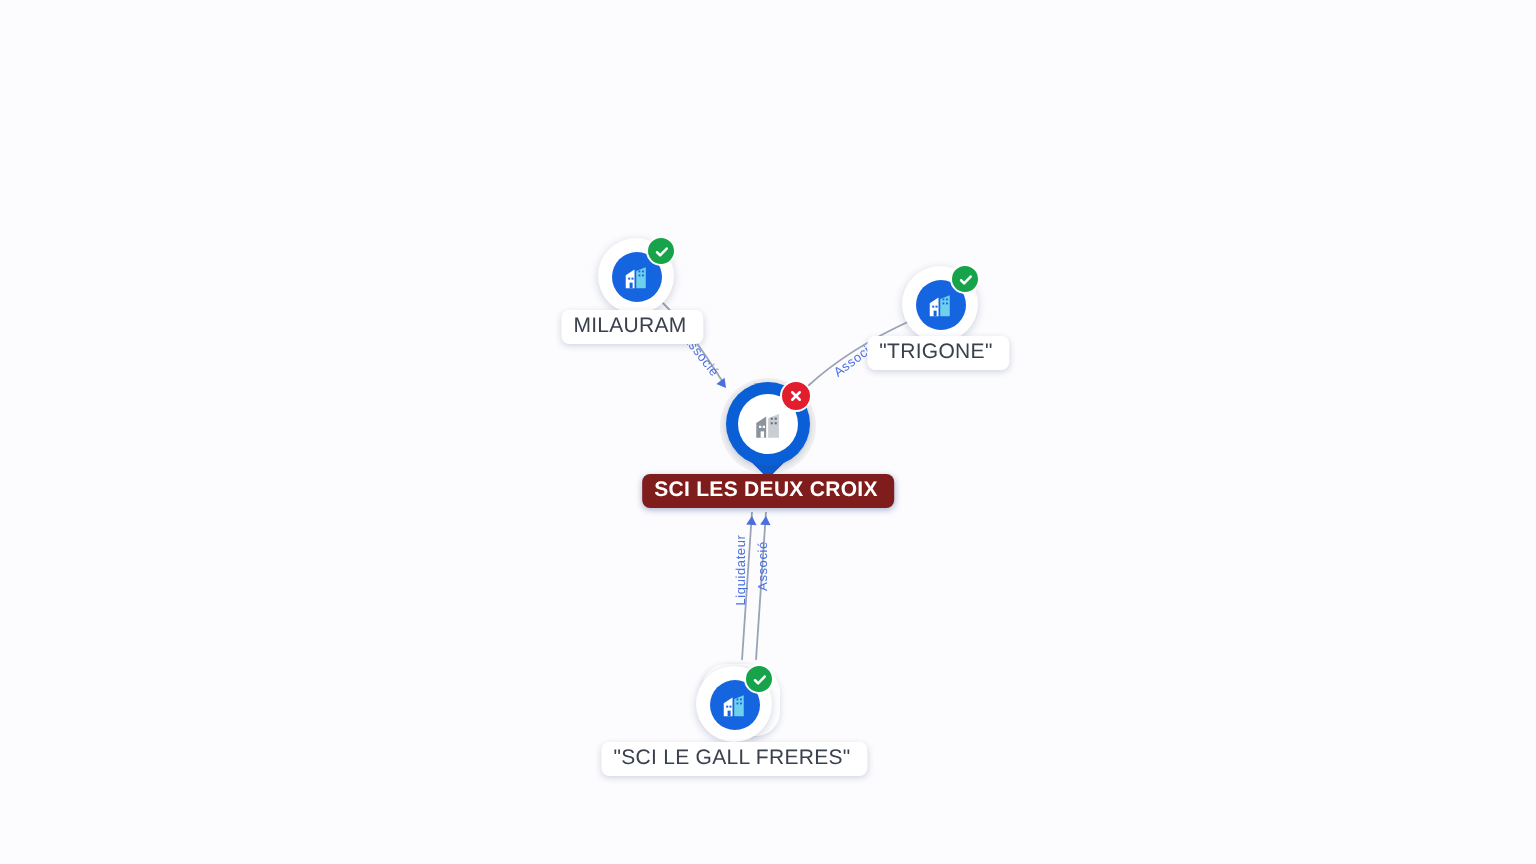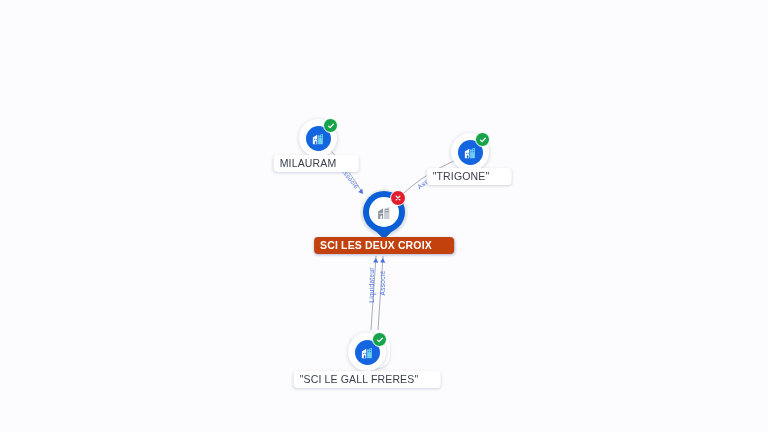--- a/index.html
+++ b/index.html
@@ -146,32 +146,32 @@
     justify-content: center;
     z-index: 4;
   }
 
   
   .label {
     position: absolute;
     transform: translateX(-50%);
     white-space: nowrap;
     border-radius: 4px;
-    padding: 2px 22px 3px 6px;
+    padding: 2px 8px 3px 6px;
     font-size: 10.5px;
     line-height: 12px;
     letter-spacing: 0.15px;
   }
   .label-plain {
     background: #ffffff;
     color: #39404e;
     box-shadow: 0 1px 3px rgba(40,60,110,0.20);
   }
   .label-selected {
-    background: #c2410c;
+    background: #7f1d1d;
     color: #ffffff;
     font-weight: bold;
     box-shadow: 0 1px 3px rgba(20,50,130,0.35);
   }
 
   
   .edge-label {
     position: absolute;
     color: #4a6fe0;
     font-size: 6.5px;

